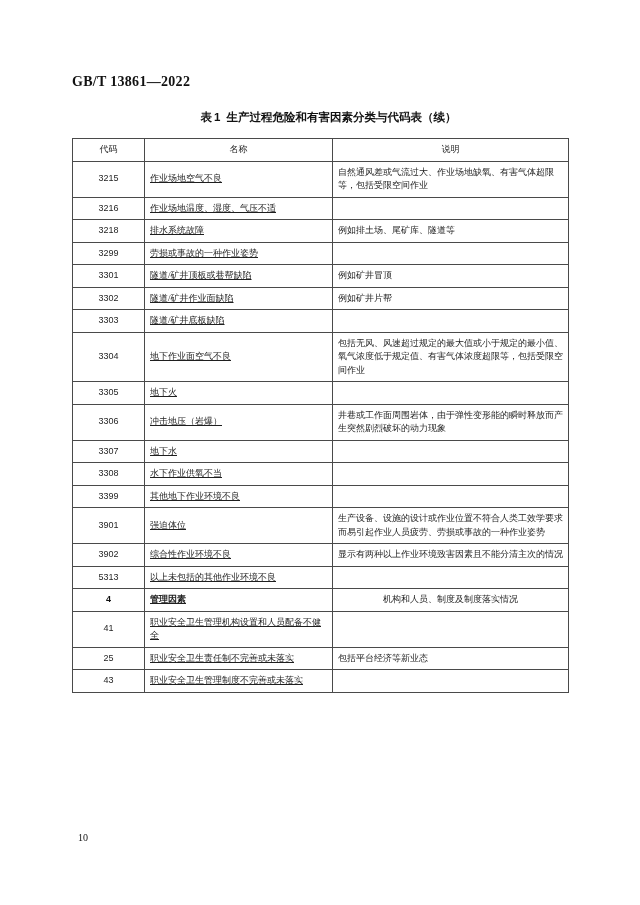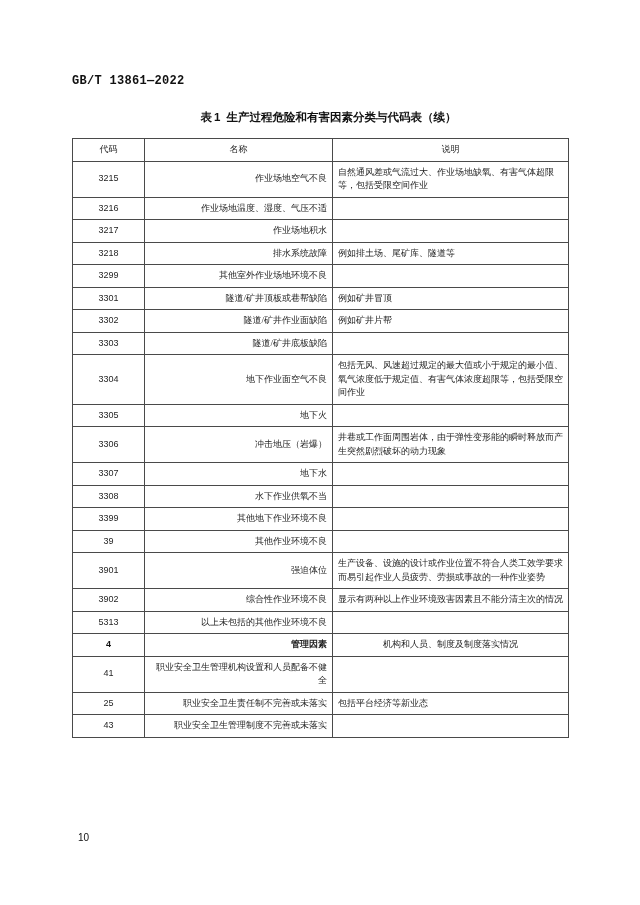--- a/index.html
+++ b/index.html
@@ -19,23 +19,23 @@
     position: relative;
     width: 640px;
     height: 905px;
     box-sizing: border-box;
     padding: 0 72px;
   }
   .header-code {
     position: absolute;
     left: 72px;
     top: 74px;
-    font-family: Liberation Mono, monospace;
-    font-weight: bold;
-    font-size: 12px;
+    font-family: Liberation Serif, serif;
+    font-weight: bold;
+    font-size: 14px;
     letter-spacing: 0.3px;
     color: #111;
   }
   .table-title {
     position: absolute;
     left: 0;
     right: 0;
     top: 110px;
     text-align: center;
     font-family: "Liberation Sans", "DejaVu Sans", sans-serif;
@@ -77,41 +77,42 @@
     text-align: center;
     font-family: Liberation Sans, sans-serif;
     font-size: 9px;
     color: #2b2b2b;
   }
   td.code.bold {
     font-weight: bold;
     color: #111;
   }
   td.name {
-    text-align: right;
+    text-align: left;
     padding-left: 36px;
+    text-decoration: underline;
   }
   td.name.bold {
     font-weight: bold;
   }
   td.desc {
     text-align: left;
     padding-left: 8px;
     padding-right: 8px;
   }
   td.desc.center {
     text-align: center;
     padding-left: 4px;
     padding-right: 4px;
   }
   .page-number {
     position: absolute;
     left: 78px;
     bottom: 62px;
-    font-family: Liberation Sans, sans-serif;
+    font-family: Liberation Serif, serif;
     font-size: 10px;
     color: #111;
   }
 </style>
 </head>
 <body>
 
 <div class="page">
 
   <div class="header-code">GB/T 13861—2022</div>
@@ -138,32 +139,27 @@
           <td class="code">3215</td>
           <td class="name">作业场地空气不良</td>
           <td class="desc">自然通风差或气流过大、作业场地缺氧、有害气体超限等，包括受限空间作业</td>
         </tr>
         <tr>
           <td class="code">3216</td>
           <td class="name">作业场地温度、湿度、气压不适</td>
           <td class="desc"></td>
         </tr>
         <tr>
-          <td class="code">3217</td>
-          <td class="name">作业场地积水</td>
-          <td class="desc"></td>
-        </tr>
-        <tr>
           <td class="code">3218</td>
           <td class="name">排水系统故障</td>
           <td class="desc">例如排土场、尾矿库、隧道等</td>
         </tr>
         <tr>
           <td class="code">3299</td>
-          <td class="name">其他室外作业场地环境不良</td>
+          <td class="name">劳损或事故的一种作业姿势</td>
           <td class="desc"></td>
         </tr>
         <tr>
           <td class="code">3301</td>
           <td class="name">隧道/矿井顶板或巷帮缺陷</td>
           <td class="desc">例如矿井冒顶</td>
         </tr>
         <tr>
           <td class="code">3302</td>
           <td class="name">隧道/矿井作业面缺陷</td>
@@ -198,25 +194,20 @@
           <td class="code">3308</td>
           <td class="name">水下作业供氧不当</td>
           <td class="desc"></td>
         </tr>
         <tr>
           <td class="code">3399</td>
           <td class="name">其他地下作业环境不良</td>
           <td class="desc"></td>
         </tr>
         <tr>
-          <td class="code">39</td>
-          <td class="name">其他作业环境不良</td>
-          <td class="desc"></td>
-        </tr>
-        <tr>
           <td class="code">3901</td>
           <td class="name">强迫体位</td>
           <td class="desc">生产设备、设施的设计或作业位置不符合人类工效学要求而易引起作业人员疲劳、劳损或事故的一种作业姿势</td>
         </tr>
         <tr>
           <td class="code">3902</td>
           <td class="name">综合性作业环境不良</td>
           <td class="desc">显示有两种以上作业环境致害因素且不能分清主次的情况</td>
         </tr>
         <tr>

